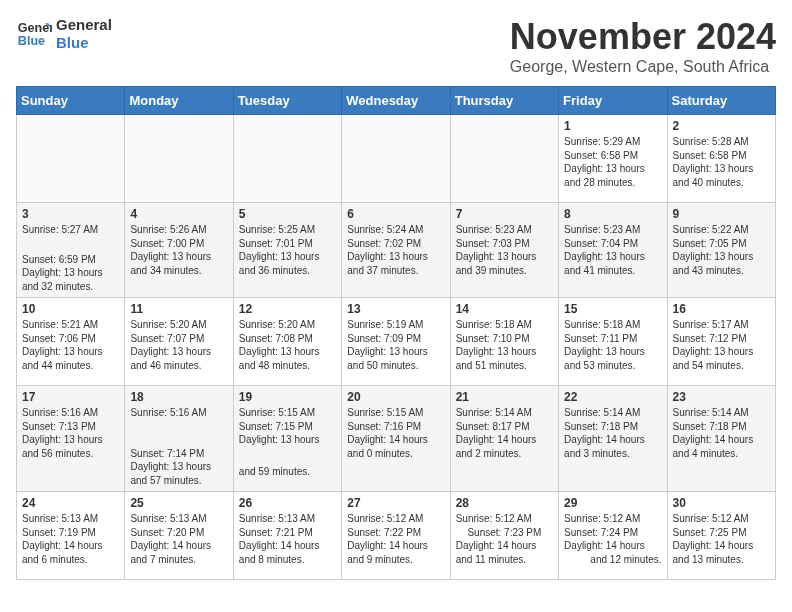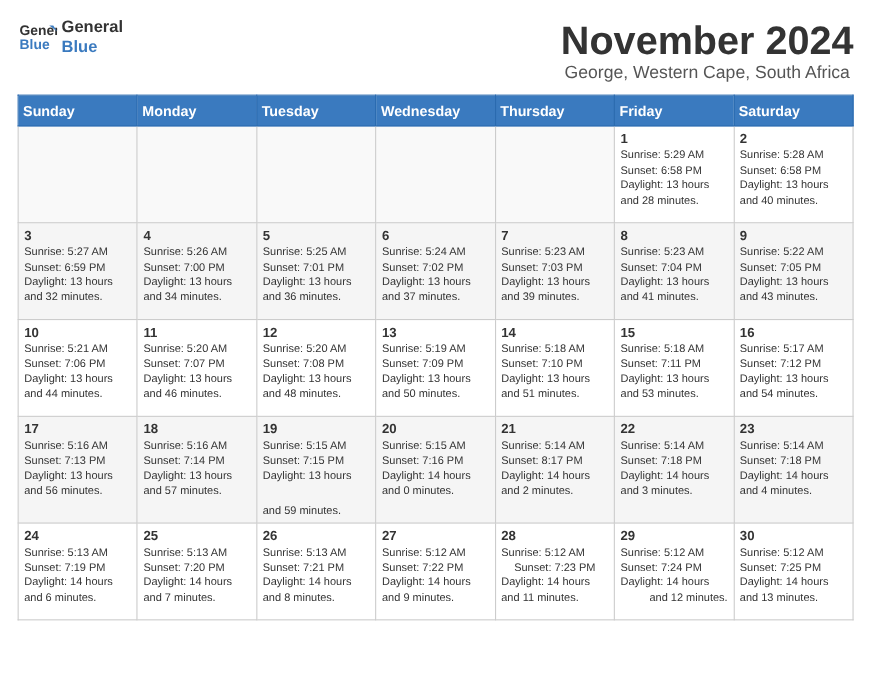--- a/index.html
+++ b/index.html
@@ -19,21 +19,21 @@
     .logo {
       display: flex;
       align-items: center;
       gap: 4px;
     }
     .logo-icon {
       width: 36px;
       height: 36px;
     }
     .title-section {
-      text-align: center;
+      text-align: left;
     }
     .calendar-title {
       font-size: 36px;
       font-weight: bold;
       color: #333;
     }
     .calendar-subtitle {
       font-size: 16px;
       color: #555;
     }
@@ -125,21 +125,21 @@
           <div style="line-height: 1.35;">Sunrise: 5:28 AM</div>
           <div style="line-height: 1.35;">Sunset: 6:58 PM</div>
           <div style="line-height: 1.35;">Daylight: 13 hours</div>
           <div style="line-height: 1.35;">and 40 minutes.</div>
         </td>
       </tr>
       <tr>
         <td>
           <span class="day-num">3</span>
           <div style="line-height: 1.35;">Sunrise: 5:27 AM</div>
-          <div style="line-height: 1.35;">Sunset: 6:59 PM</div>
+          <div style="line-height: 1.35; margin-top: 16px;">Sunset: 6:59 PM</div>
           <div style="line-height: 1.35;">Daylight: 13 hours</div>
           <div style="line-height: 1.35;">and 32 minutes.</div>
         </td>
         <td>
           <span class="day-num">4</span>
           <div style="line-height: 1.35;">Sunrise: 5:26 AM</div>
           <div style="line-height: 1.35;">Sunset: 7:00 PM</div>
           <div style="line-height: 1.35;">Daylight: 13 hours</div>
           <div style="line-height: 1.35;">and 34 minutes.</div>
         </td>
@@ -234,21 +234,21 @@
         <td>
           <span class="day-num">17</span>
           <div style="line-height: 1.35;">Sunrise: 5:16 AM</div>
           <div style="line-height: 1.35;">Sunset: 7:13 PM</div>
           <div style="line-height: 1.35;">Daylight: 13 hours</div>
           <div style="line-height: 1.35;">and 56 minutes.</div>
         </td>
         <td>
           <span class="day-num">18</span>
           <div style="line-height: 1.35;">Sunrise: 5:16 AM</div>
-          <div style="line-height: 1.35;">Sunset: 7:14 PM</div>
+          <div style="line-height: 1.35; margin-top: 27px;">Sunset: 7:14 PM</div>
           <div style="line-height: 1.35;">Daylight: 13 hours</div>
           <div style="line-height: 1.35;">and 57 minutes.</div>
         </td>
         <td>
           <span class="day-num">19</span>
           <div style="line-height: 1.35;">Sunrise: 5:15 AM</div>
           <div style="line-height: 1.35;">Sunset: 7:15 PM</div>
           <div style="line-height: 1.35;">Daylight: 13 hours</div>
           <div style="line-height: 1.35; margin-top: 18px;">and 59 minutes.</div>
         </td>

